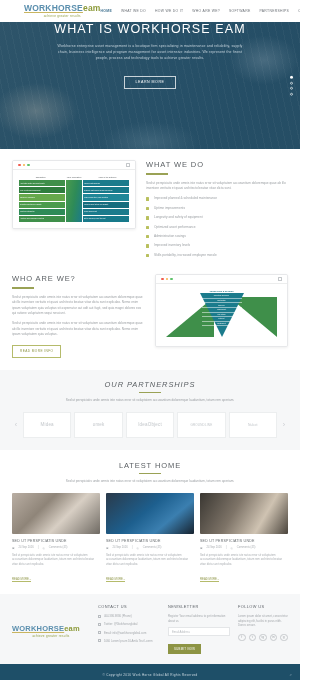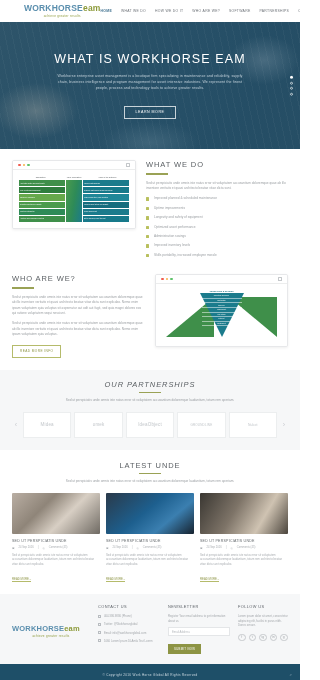--- a/index.html
+++ b/index.html
@@ -10,34 +10,34 @@
   }
   .page { width: 300px; height: 680px; position: relative; }
 
   
   .header {
     height: 22px; background: #ffffff;
     display: flex; align-items: center; padding: 0 12px;
   }
   .logo { display: flex; flex-direction: column; align-items: center; margin-left: 12px; }
   .logo-main { font-size: 8.5px; letter-spacing: .2px; line-height: 9px; white-space: nowrap; }
-  .logo-w { color: #5b8fae; font-weight: bold; text-decoration-color: #c8b560; }
+  .logo-w { color: #5b8fae; font-weight: bold; text-decoration: underline; text-decoration-color: #c8b560; }
   .logo-e { color: #8c9a3a; font-weight: bold; }
   .logo-tag { font-size: 3px; color: #8c9a3a; letter-spacing: .3px; margin-top: 1px; }
   .nav { display: flex; gap: 9px; margin-left: auto; margin-right: 6px; }
   .nav-item { font-size: 3.4px; color: #6d7278; letter-spacing: .3px; white-space: nowrap; }
   .nav-item.active { color: #3d6f8e; font-weight: bold; }
 
   
   .hero {
     height: 127px; position: relative; overflow: hidden;
     background:
       linear-gradient(rgba(36,78,102,.86), rgba(36,78,102,.88)),
       linear-gradient(115deg,#6b7a80 0%,#4e6673 25%,#385b72 55%,#2b4c62 80%,#35505f 100%);
-    display: flex; flex-direction: column; align-items: center; justify-content: center;
+    display: flex; flex-direction: column; align-items: center; justify-content: flex-start;
   }
   .hero::before {
     content:""; position:absolute; inset:0;
     background:
       radial-gradient(ellipse 60px 40px at 12% 70%, rgba(210,200,185,.30), transparent 70%),
       radial-gradient(ellipse 50px 35px at 88% 30%, rgba(180,195,205,.25), transparent 70%),
       radial-gradient(ellipse 70px 30px at 50% 95%, rgba(120,150,165,.30), transparent 70%),
       repeating-linear-gradient(78deg, rgba(255,255,255,.035) 0 1px, transparent 1px 7px);
   }
   .hero-inner { position: relative; z-index: 2; text-align: center; width: 215px; }
@@ -327,21 +327,21 @@
       <div class="logo-card">Midea</div>
       <div class="logo-card">omek</div>
       <div class="logo-card">IdeaObject</div>
       <div class="logo-card" style="font-size:3px;">GROUNDLINE</div>
       <div class="logo-card" style="font-size:3.4px;">Nukot</div>
       <div class="arrow">›</div>
     </div>
   </div>
 
   <div class="blog-sec">
-    <h2 class="sec-h" style="margin-bottom:3px;">LATEST UNDE</h2>
+    <h2 class="sec-h" style="margin-bottom:3px;">LATEST HOME</h2>
     <div class="rule" style="margin:0 auto 5px;"></div>
     <p class="body-txt" style="padding:0 30px;">Sed ut perspiciatis unde omnis iste natus error sit voluptatem accusantium doloremque laudantium, totam rem aperiam.</p>
     <div class="blog-grid">
       <div class="blog-card">
         <div class="blog-img b1"></div>
         <div class="blog-title">SED UT PERSPICIATIS UNDE</div>
         <div class="blog-meta">
           <span>▣</span>
           <span>24 Sep 2016</span>
           <span>|</span>

